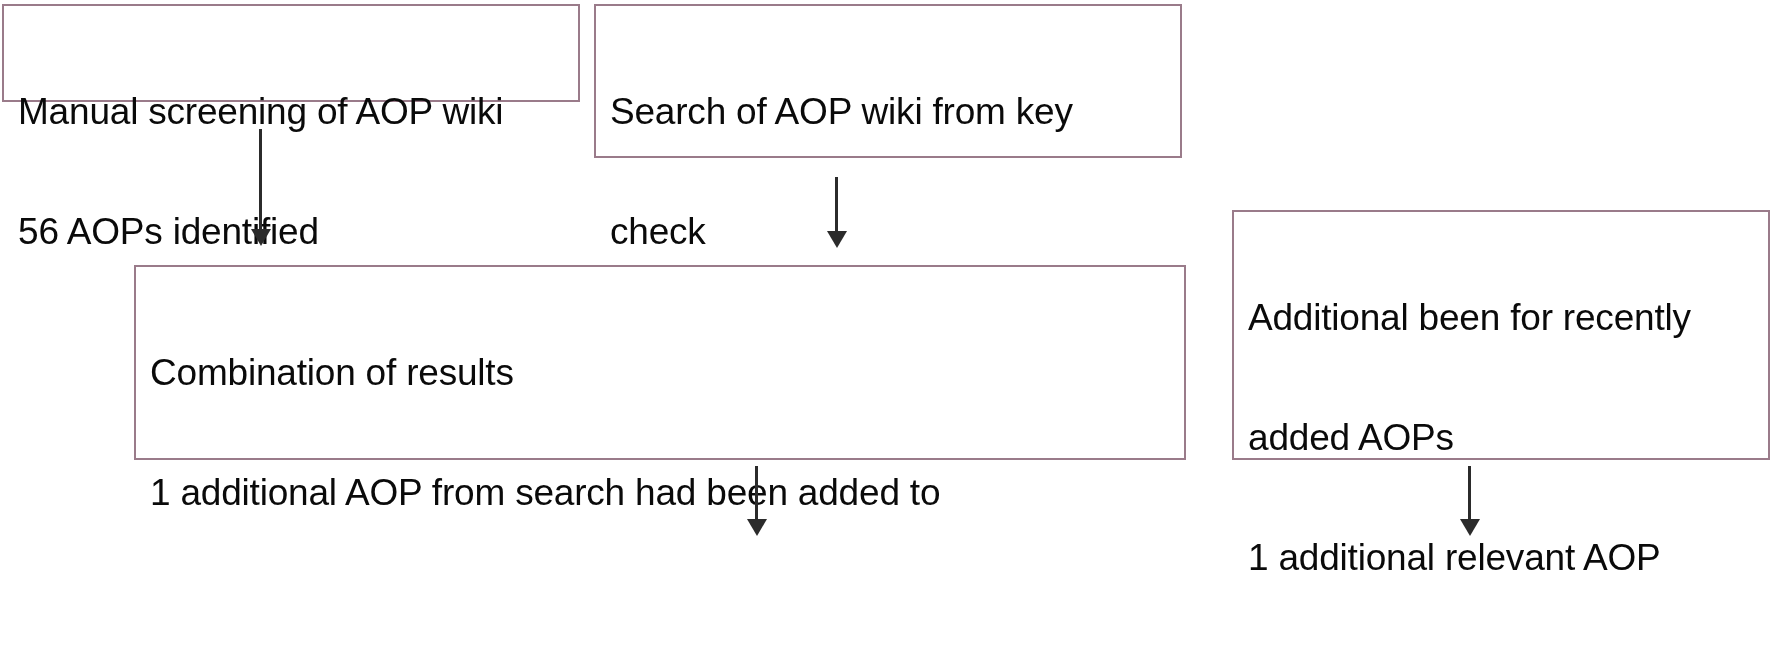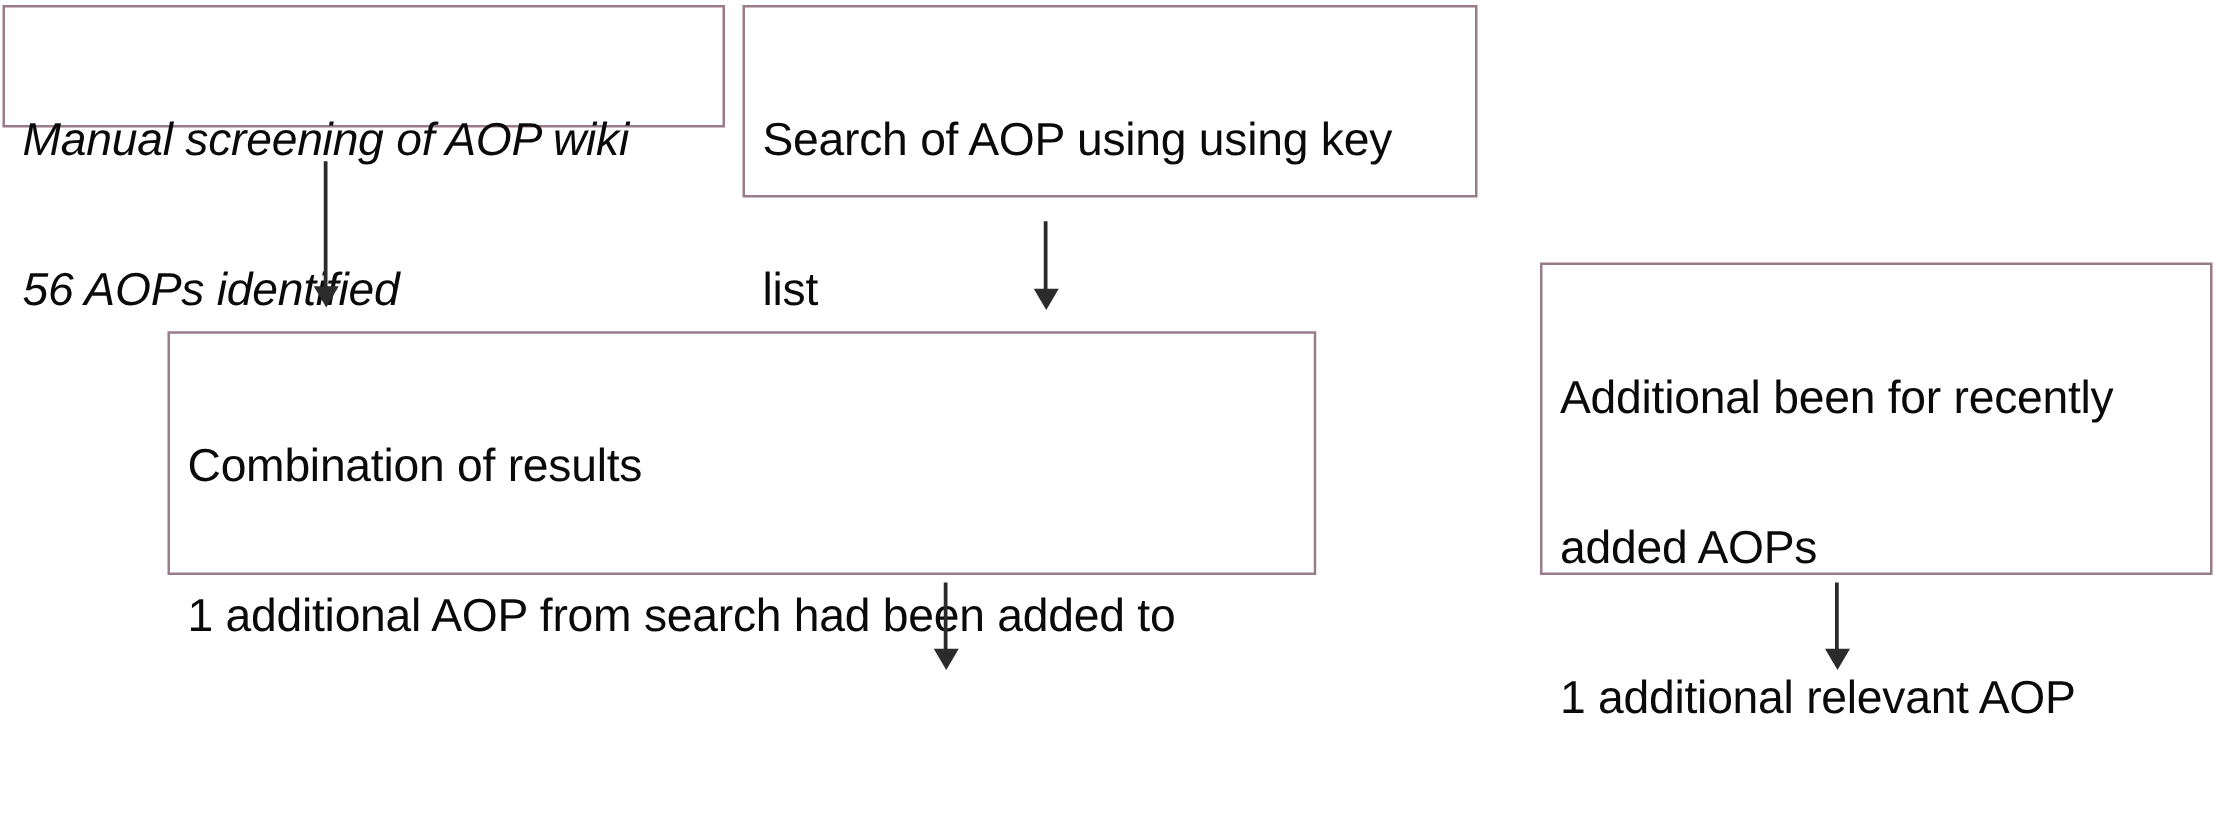--- a/index.html
+++ b/index.html
@@ -28,23 +28,23 @@
     line-height: 1.08;
     white-space: pre-wrap;
     color: #0a0a0a;
     letter-spacing: -0.2px;
   }
   .node .line {
     display: block;
   }
 
   
-  #node-manual-screening   { left: 2px;    top: 4px;   width: 578px;  height: 98px; font-style: italic; }
+  #node-manual-screening   { left: 2px;    top: 4px;   width: 578px;  height: 98px; }
   #node-keyword-search     { left: 594px;  top: 4px;   width: 588px;  height: 154px; }
-  #node-combination        { left: 134px;  top: 265px; width: 919px;  height: 195px; }
+  #node-combination        { left: 134px;  top: 265px; width: 1052px;  height: 195px; }
   #node-additional-check   { left: 1232px; top: 210px; width: 538px;  height: 250px; }
   #node-final-list         { left: 134px;  top: 540px; width: 1636px; height: 113px; }
 
   
   .arrow {
     position: absolute;
     width: 3px;
     background: #2b2b2b;
   }
   .arrow::after {
@@ -68,22 +68,22 @@
 <body>
 
 <div id="canvas">
 
   <div class="node" id="node-manual-screening">
     <span class="line">Manual screening of AOP wiki</span>
     <span class="line">56 AOPs identified</span>
   </div>
 
   <div class="node" id="node-keyword-search">
-    <span class="line">Search of AOP using using key</span>
-    <span class="line">list</span>
+    <span class="line">Search of AOP wiki from key</span>
+    <span class="line">check</span>
     <span class="line">57 AOPs identified</span>
   </div>
 
   <div class="node" id="node-combination">
     <span class="line">Combination of results</span>
     <span class="line">1 additional AOP from search had been added to</span>
     
   </div>
 
   <div class="node" id="node-additional-check">

